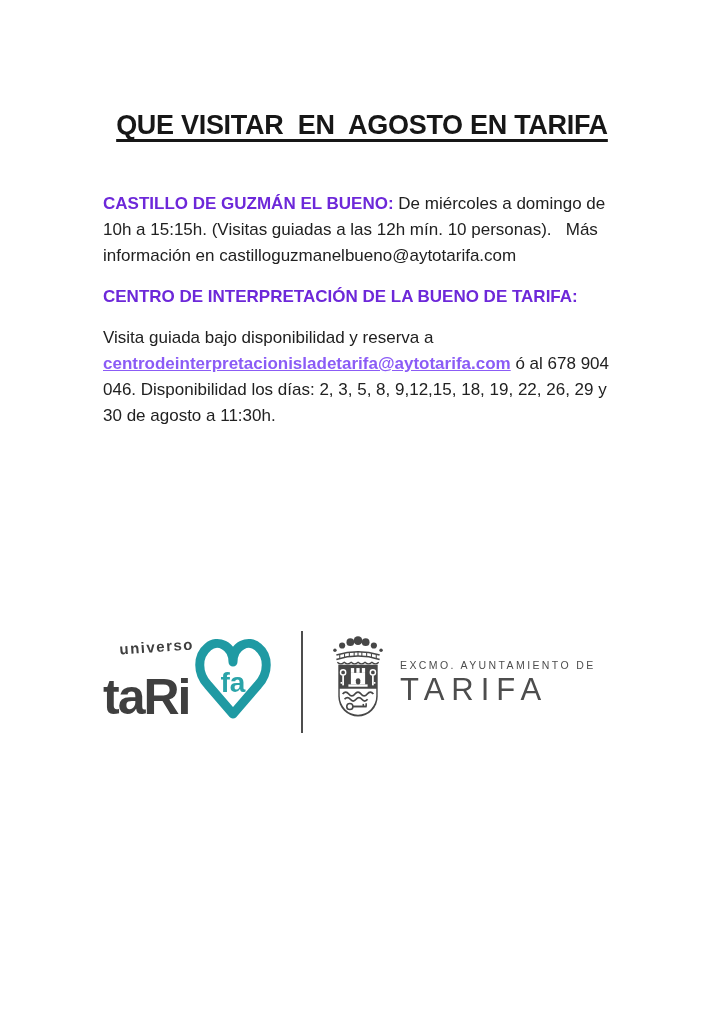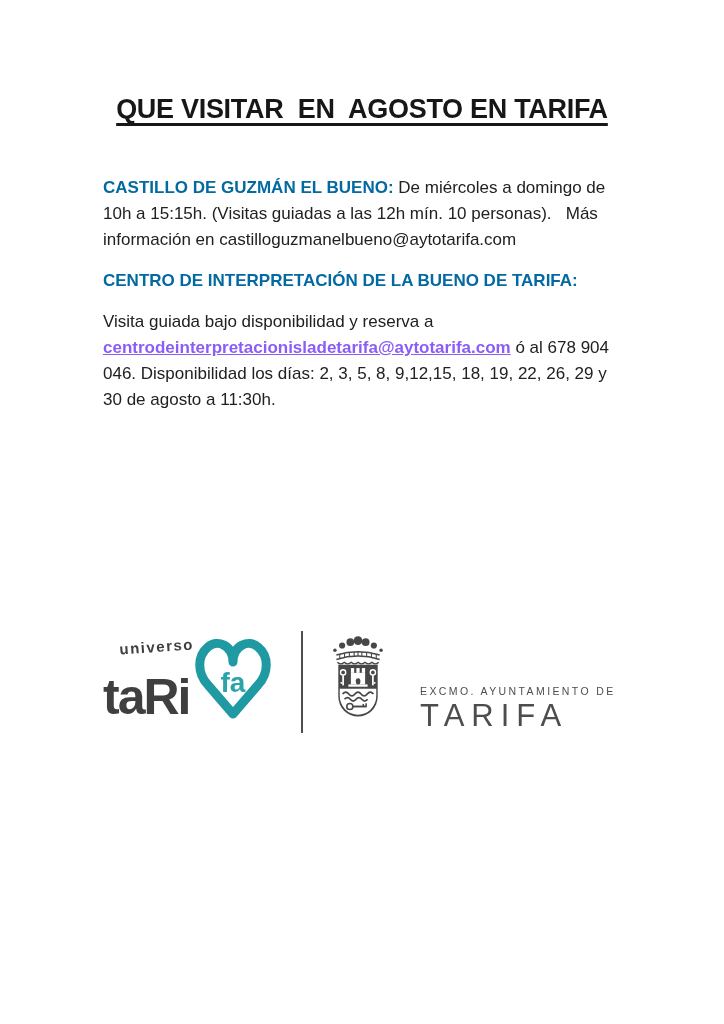--- a/index.html
+++ b/index.html
@@ -5,21 +5,21 @@
   html,body{margin:0;padding:0;background:#ffffff;}
   .page{
     position:relative;
     width:724px;height:1024px;
     background:#ffffff;
     font-family:"Liberation Sans", sans-serif;
     color:#222222;
     overflow:hidden;
   }
   .title{
-    margin:0;
+    margin:16px;
     padding-top:94px;
     text-align:center;
     font-size:27px;
     font-weight:700;
     color:#171717;
     text-decoration:underline;
     text-decoration-thickness:2.5px;
     text-underline-offset:5px;
     white-space:pre-wrap;
     letter-spacing:-0.3px;
@@ -27,36 +27,36 @@
   .content{
     margin:50px 96px 0 103px;
     font-size:17px;
     line-height:26px;
   }
   .para{
     margin:0 0 15px 0;
     white-space:pre-wrap;
     color:#212121;
   }
-  .b{font-weight:700;color:#0369a1;}
+  .b{font-weight:700;color:#6d28d9;}
   .link1{color:#2E75B6;text-decoration:underline;cursor:pointer;}
   .link2{color:#8b5cf6;font-weight:700;text-decoration:underline;cursor:pointer;}
   .footer{
     position:absolute;
     left:103px;
     top:626px;
     display:flex;
     align-items:center;
   }
   .divider{
     width:2px;height:102px;
     background:#4d4d4d;
     margin:0 26px;
   }
-  .ayto{display:flex;align-items:flex-end;gap:20px;}
+  .ayto{display:flex;align-items:center;}
   .ayto-text{margin-left:13px;color:#4d4d4d;}
   .ayto-line1{
     font-size:10.5px;
     letter-spacing:2.4px;
     font-weight:400;
     white-space:nowrap;
     margin-bottom:3px;
   }
   .ayto-line2{
     font-size:31px;

